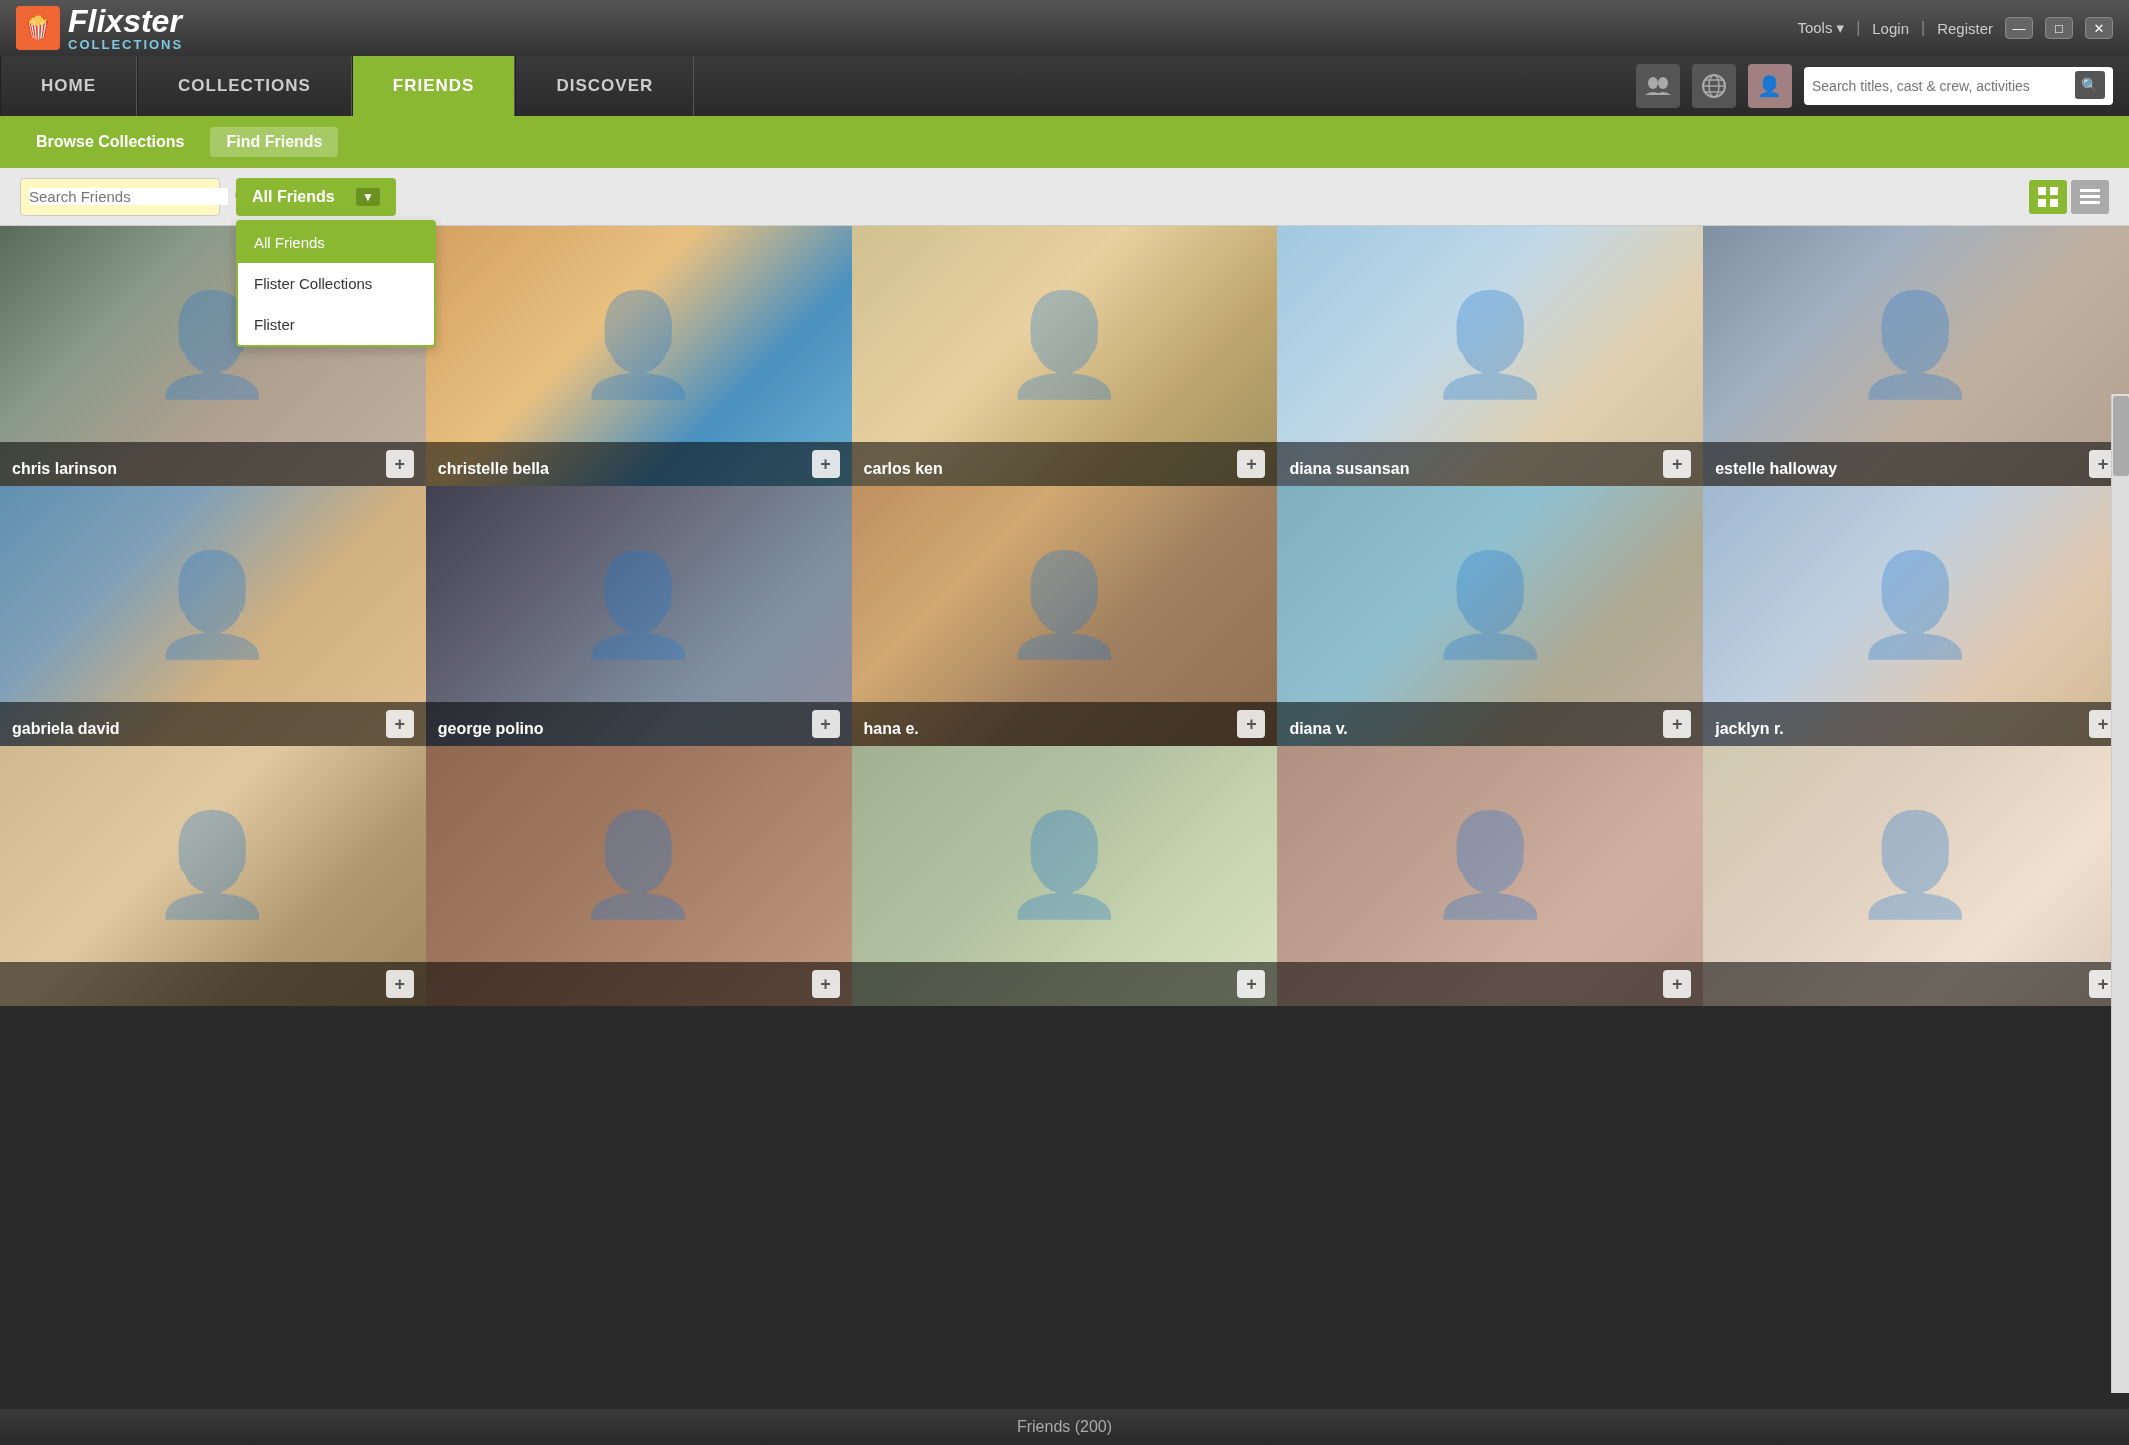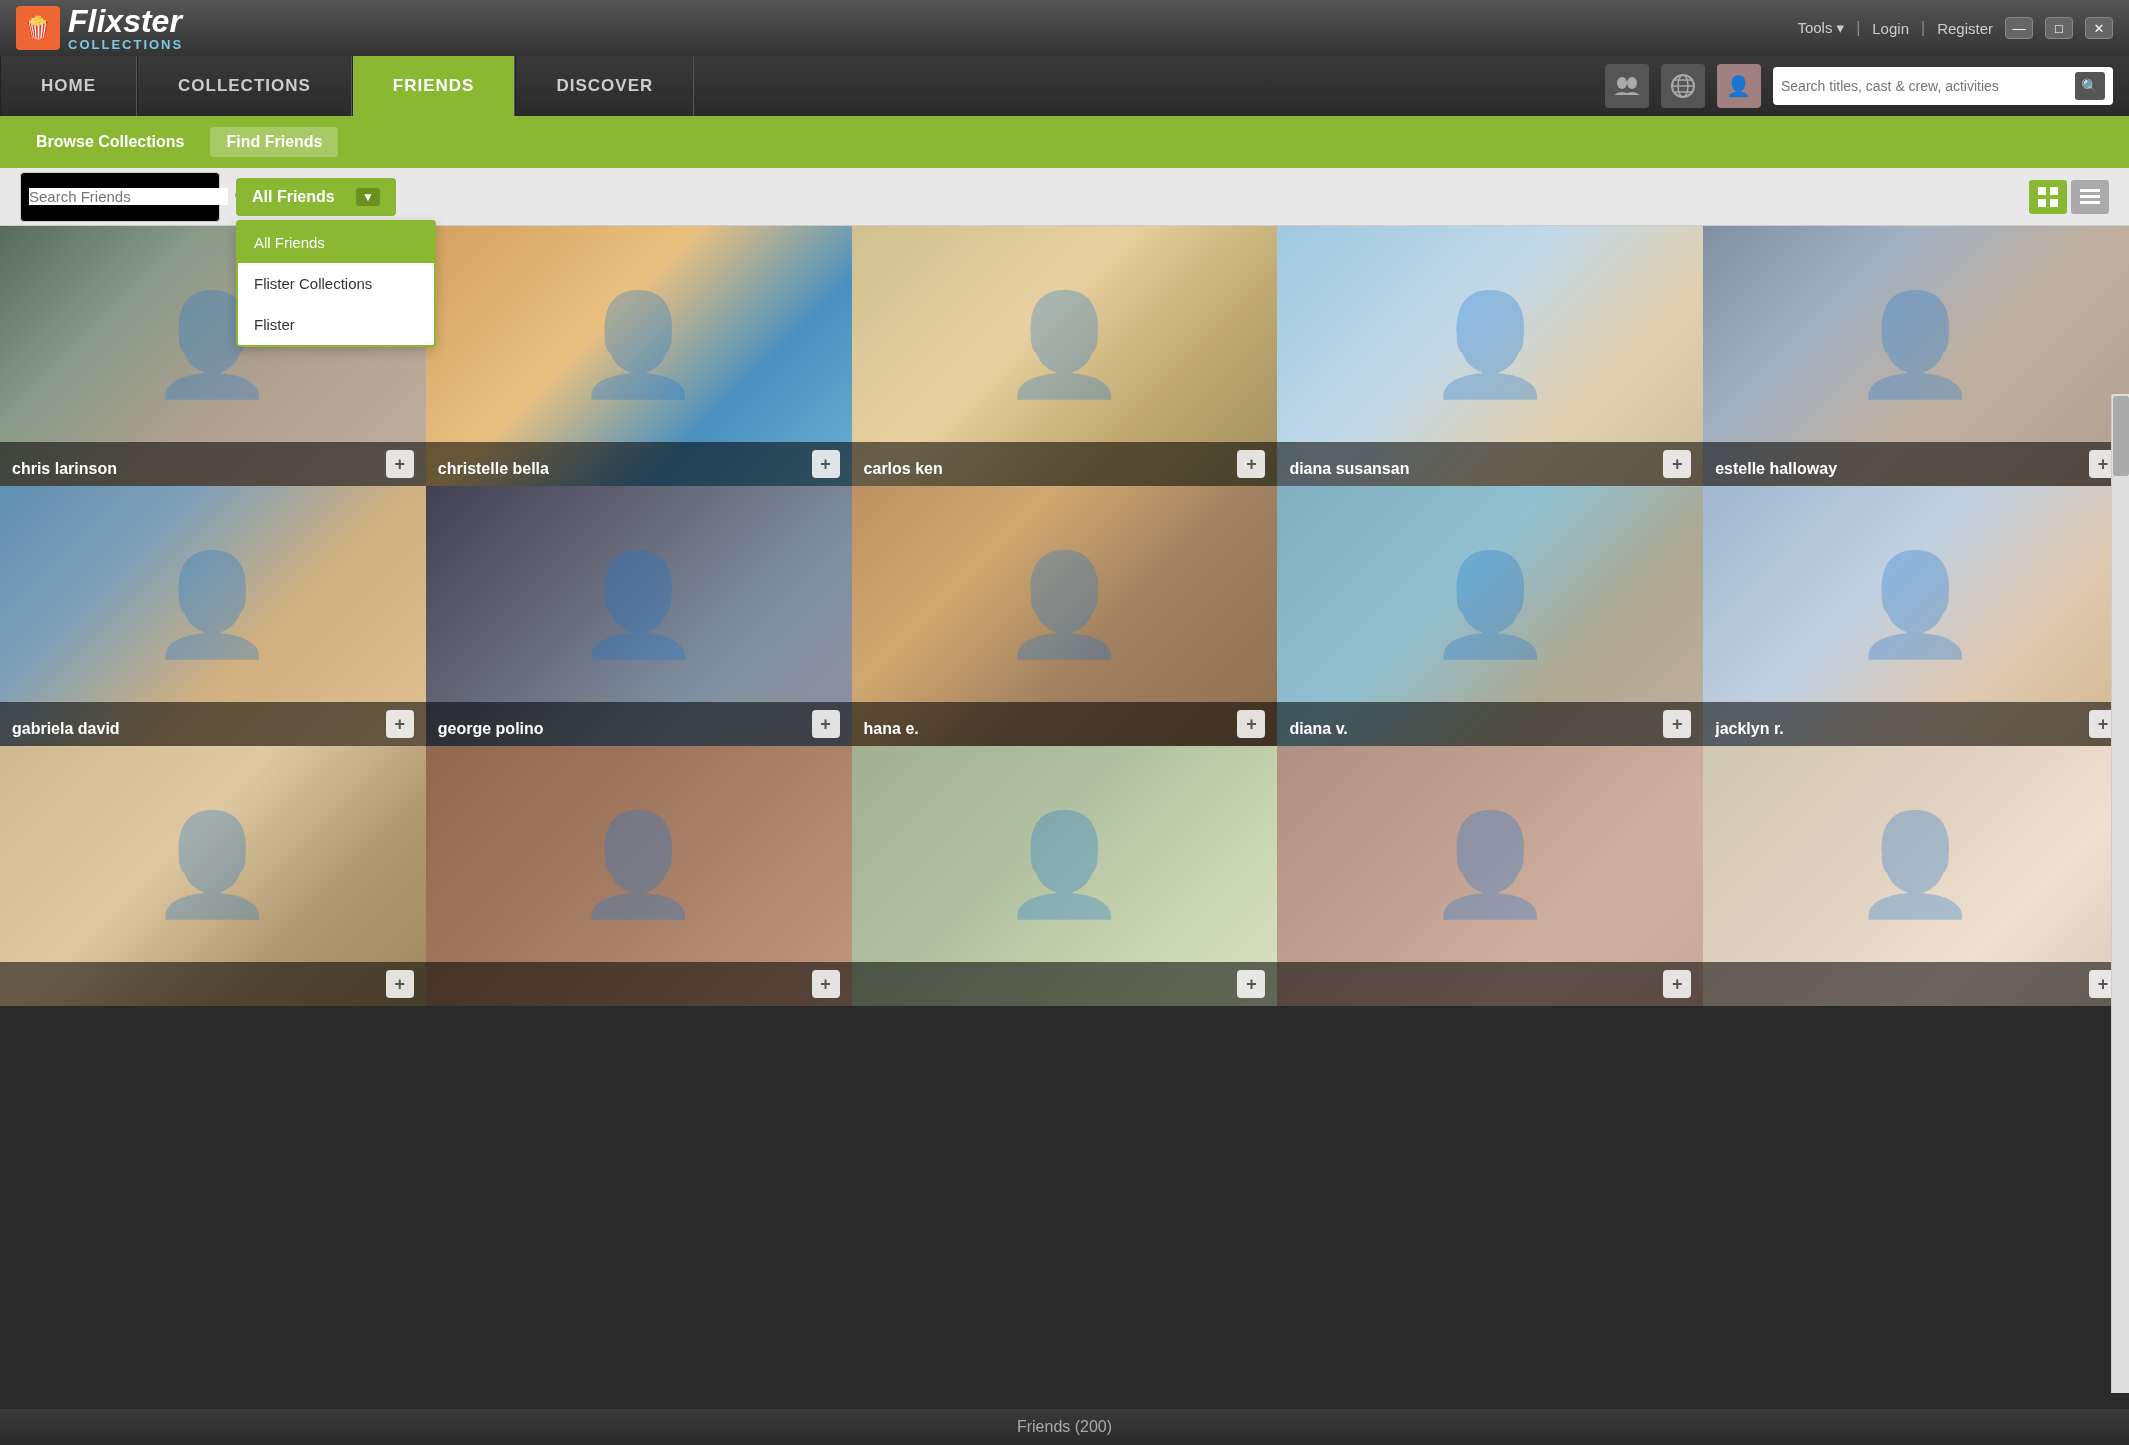--- a/index.html
+++ b/index.html
@@ -136,25 +136,24 @@
     }
     .nav-avatar {
       width: 44px;
       height: 44px;
       border-radius: 4px;
       background: #888;
       overflow: hidden;
     }
     .search-bar {
       display: flex;
-      align-items: center;
       background: white;
       border-radius: 4px;
-      padding: 12px 8px;
-      width: 340px;
+      padding: 4px 8px;
+      width: 309px;
       height: 38px;
     }
     .search-bar input {
       border: none;
       outline: none;
       flex: 1;
       font-size: 15px;
       color: #999;
     }
     .search-bar-btn {
@@ -198,26 +197,26 @@
       height: 58px;
       display: flex;
       align-items: center;
       padding: 0 20px;
       gap: 16px;
       border-bottom: 1px solid #ccc;
     }
     .search-friends-box {
       display: flex;
       align-items: center;
-      background: #000000;
+      background: #fef9c3;
       border: 1px solid #ccc;
       border-radius: 4px;
       padding: 4px 8px;
       width: 200px;
-      height: 50px;
+      height: 38px;
       gap: 6px;
     }
     .search-friends-box input {
       border: none;
       outline: none;
       flex: 1;
       font-size: 15px;
       color: #666;
     }
     .search-friends-icon { color: #888; font-size: 14px; }

